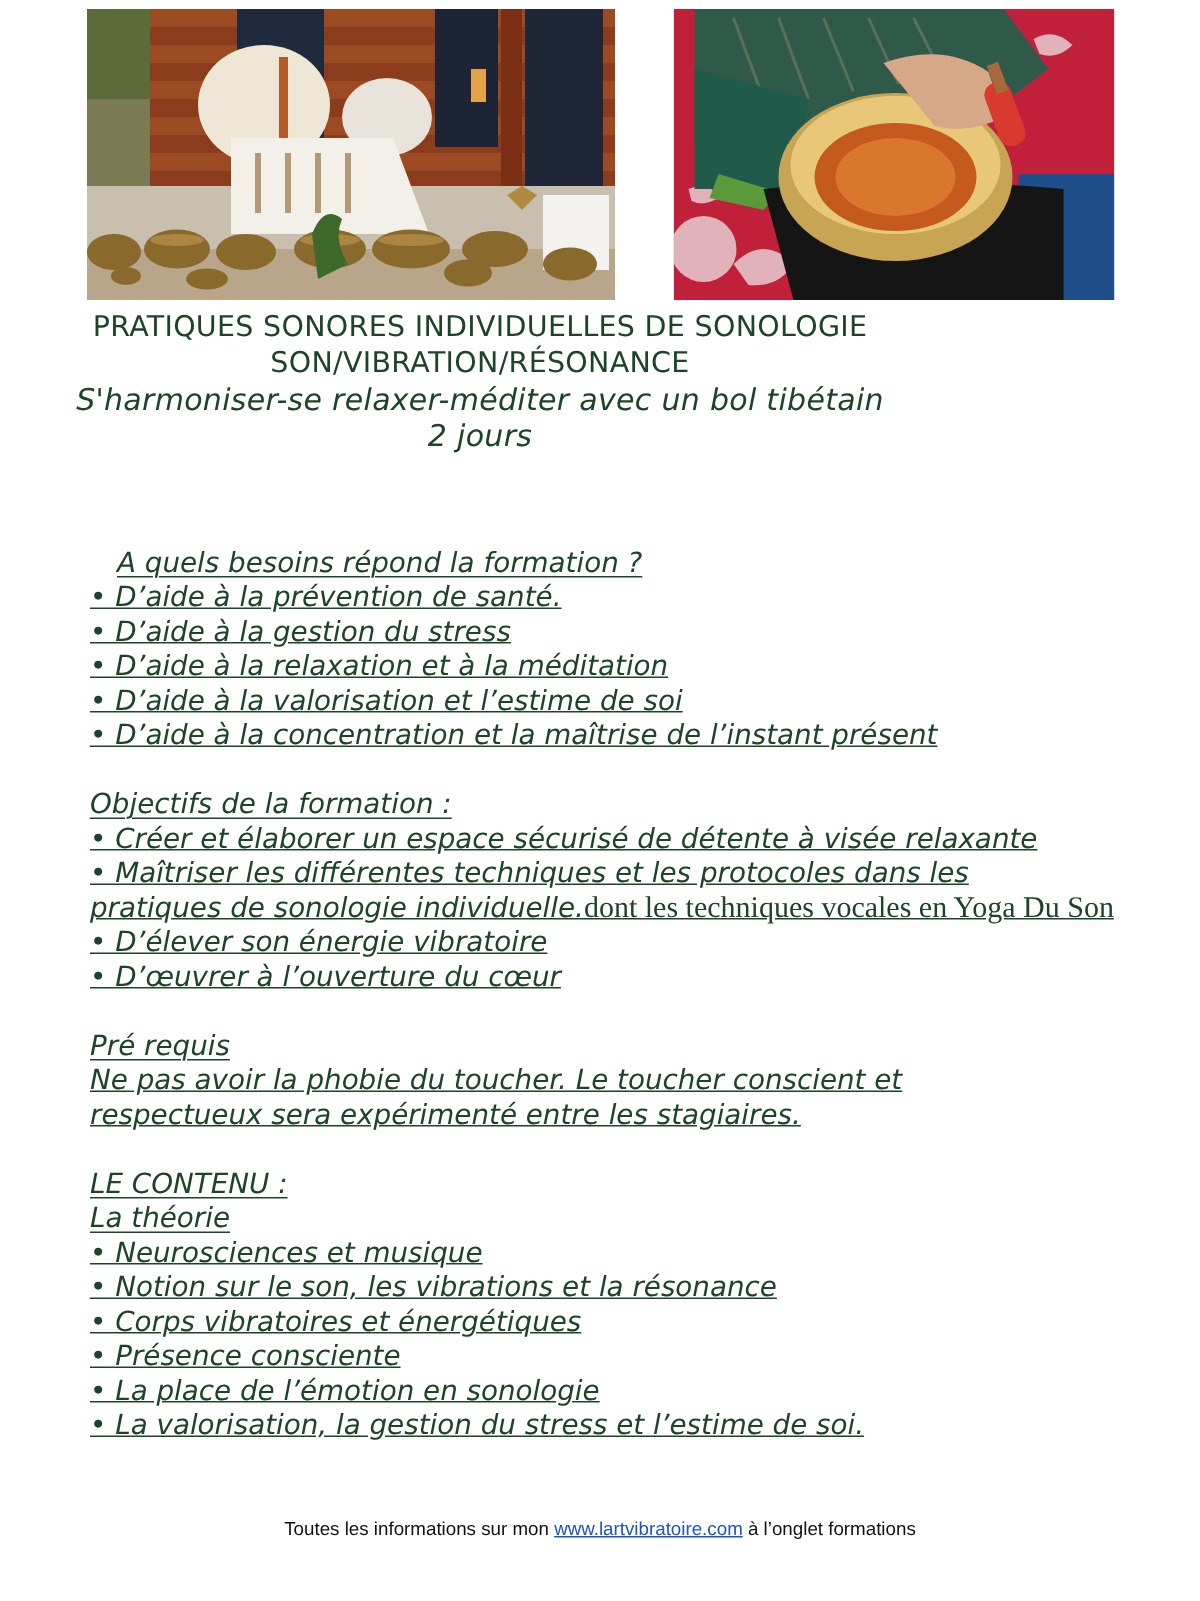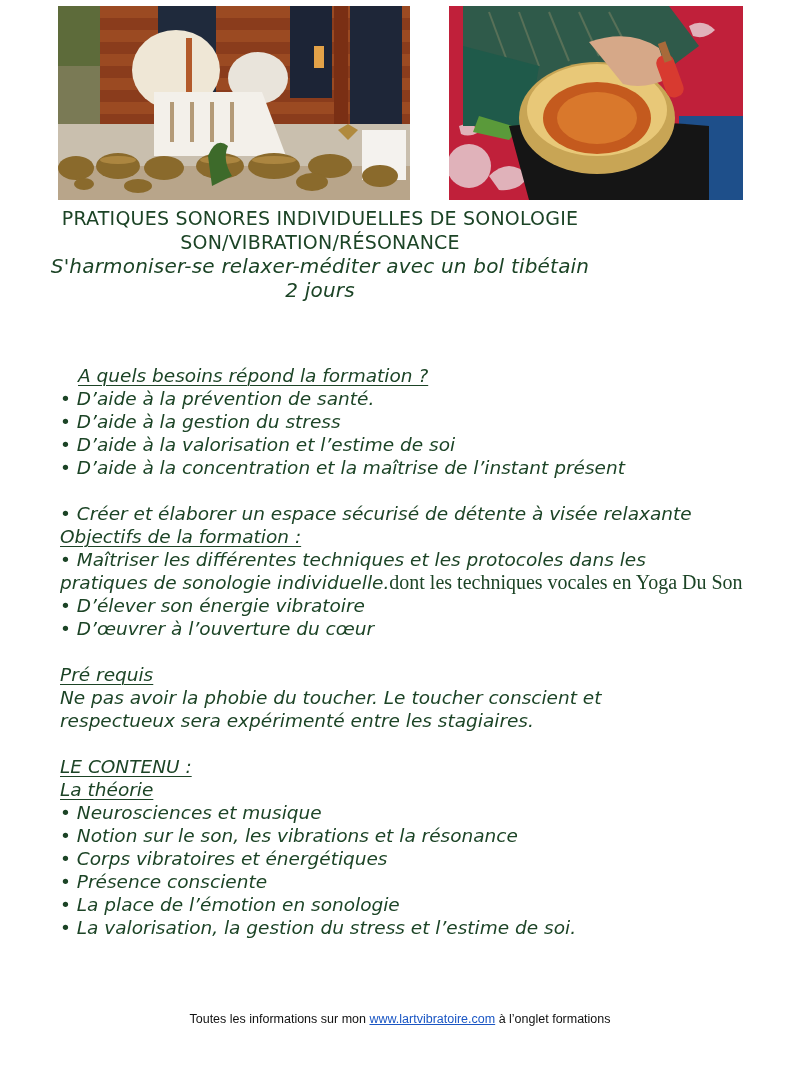--- a/index.html
+++ b/index.html
@@ -5,21 +5,21 @@
   html, body { margin: 0; padding: 0; background: #ffffff; }
   body { width: 800px; height: 1067px; position: relative; overflow: hidden;
          font-family: "DejaVu Sans", sans-serif; color: #1c4426; }
   .photo { position: absolute; top: 6px; height: 194px; overflow: hidden; }
   #photo-left { left: 58px; width: 352px; }
   #photo-right { left: 449px; width: 294px; }
   .title-block { position: absolute; top: 206px; left: 0; width: 640px; text-align: center; }
   .title-line { font-size: 20px; line-height: 24px; color: #1c4426; letter-spacing: 0.2px; font-style: italic; font-family: "DejaVu Sans", sans-serif; }
   .title-line.caps { font-style: normal; font-size: 19px; }
   .content { position: absolute; left: 60px; top: 332px; width: 740px; }
-  .line { font-family: "DejaVu Sans", sans-serif; font-style: italic; font-size: 18.5px; line-height: 23px; white-space: nowrap; color: #1c4426; }
+  .line { font-family: "DejaVu Sans", sans-serif; font-style: italic; font-size: 18.5px; line-height: 23px; white-space: nowrap; color: #1c4426; text-decoration: underline; }
   .heading { text-decoration: underline; text-decoration-thickness: 1px; text-underline-offset: 3px; }
   .heading-pad { padding-left: 18px; margin-top: 32px; }
   .gap { height: 23px; }
   .serif-tail { font-family: "Liberation Serif", serif; font-style: normal; font-size: 20px; }
   .footer { position: absolute; top: 1012px; left: 0; width: 800px; text-align: center;
             font-family: "Liberation Sans", sans-serif; font-size: 12.5px; color: #111; }
   .footer a { color: #1a56c4; text-decoration: underline; }
 </style>
 </head>
 <body>
@@ -111,26 +111,27 @@
   <div class="title-line caps">PRATIQUES SONORES INDIVIDUELLES DE SONOLOGIE</div>
   <div class="title-line caps">SON/VIBRATION/RÉSONANCE</div>
   <div class="title-line">S'harmoniser-se relaxer-méditer avec un bol tibétain</div>
   <div class="title-line">2 jours</div>
 </div>
 
 <div class="content">
   <div class="line heading heading-pad">A quels besoins répond la formation ?</div>
   <div class="line">• D’aide à la prévention de santé.</div>
   <div class="line">• D’aide à la gestion du stress</div>
+  <div class="line">• D’aide à la relaxation et à la méditation</div>
   <div class="line">• D’aide à la valorisation et l’estime de soi</div>
   <div class="line">• D’aide à la concentration et la maîtrise de l’instant présent</div>
   <div class="gap"></div>
 
+  <div class="line heading">Objectifs de la formation :</div>
   <div class="line">• Créer et élaborer un espace sécurisé de détente à visée relaxante</div>
-  <div class="line heading">Objectifs de la formation :</div>
   <div class="line">• Maîtriser les différentes techniques et les protocoles dans les</div>
   <div class="line"><span>pratiques de sonologie individuelle.</span><span class="serif-tail">dont les techniques vocales en Yoga Du Son</span></div>
   <div class="line">• D’élever son énergie vibratoire</div>
   <div class="line">• D’œuvrer à l’ouverture du cœur</div>
   <div class="gap"></div>
 
   <div class="line heading">Pré requis</div>
   <div class="line">Ne pas avoir la phobie du toucher. Le toucher conscient et</div>
   <div class="line">respectueux sera expérimenté entre les stagiaires.</div>
   <div class="gap"></div>

